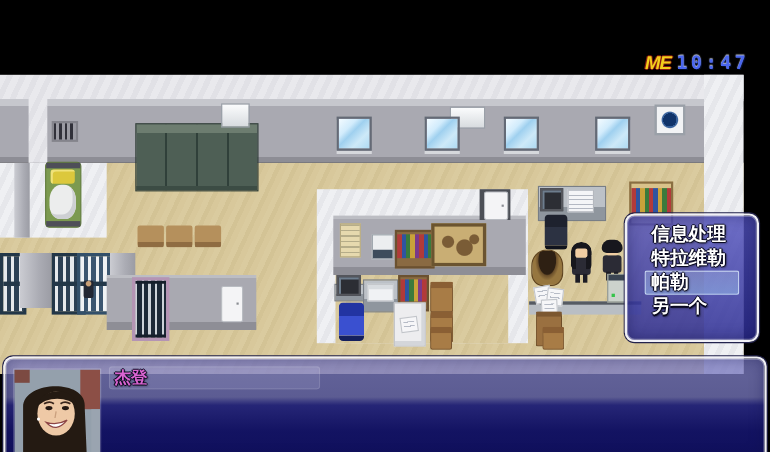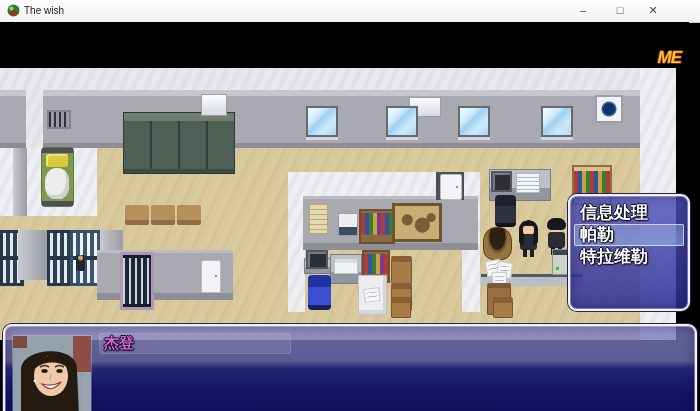--- a/index.html
+++ b/index.html
@@ -99,52 +99,41 @@
              text-shadow:-1px 0 0 #8a1a10,1px 0 0 #8a1a10,0 -1px 0 #8a1a10,0 1px 0 #8a1a10;}
   #hud .time{font-family:"DejaVu Sans Mono",monospace;font-size:17px;font-weight:bold;letter-spacing:3px;
              color:#4a66ee;text-shadow:0 -1px 1px rgba(235,242,255,.8),1px 1px 0 #000a2a;}
 
   
   .rpgwin{position:absolute;border:2px solid #f0f0f6;border-radius:9px;
           box-shadow:0 0 0 1px #23234d,inset 0 0 0 1px rgba(255,255,255,.35),inset 0 0 14px rgba(15,15,70,.45);}
   #choicewin{left:568px;top:194px;width:122px;height:117px;
              background:linear-gradient(to bottom,rgba(82,82,190,.82),rgba(46,46,148,.86));
              padding:6px 0 0 0;box-sizing:border-box;}
-  .choice-item{position:relative;height:22px;line-height:22px;margin:0 4px;padding:0 6px;
+  .choice-item{position:relative;height:22px;line-height:22px;margin:0 16px;padding:0 6px;
                font-size:17px;font-weight:bold;color:#fff;white-space:nowrap;}
   .choice-item.selected{background:linear-gradient(to bottom,rgba(195,218,245,.30),rgba(150,185,235,.58));
                         box-shadow:inset 0 0 0 1px rgba(225,240,255,.75);border-radius:2px;}
   .otext{text-shadow:-1px 0 0 rgba(8,8,28,.92),1px 0 0 rgba(8,8,28,.92),0 -1px 0 rgba(8,8,28,.92),
          0 1px 0 rgba(8,8,28,.92),1px 1px 2px rgba(0,0,0,.8);}
 
   #dialogwin{left:3px;top:324px;width:694px;height:96px;box-sizing:border-box;
              background:linear-gradient(to bottom,rgba(128,128,198,.78) 0%,rgba(118,118,188,.78) 38%,
                         rgba(44,44,138,.86) 46%,rgba(20,20,104,.94) 72%,rgba(16,16,96,.95) 100%);text-decoration:underline;}
   #portrait{position:absolute;left:7px;top:9px;width:78px;height:81px;border:1px solid rgba(255,255,255,.25);}
   #namebox{position:absolute;left:94px;top:7px;width:192px;height:21px;border-radius:3px;
            background:rgba(210,210,240,.14);box-shadow:inset 0 0 0 1px rgba(255,255,255,.12);}
   #speaker{position:absolute;left:99px;top:8px;font-size:15px;font-weight:bold;color:#d964d0;}
   #dtext{position:absolute;left:99px;top:30px;font-size:19px;font-weight:bold;color:#fff;letter-spacing:1px;}
 </style>
 </head>
 <body>
 
 <div id="wrapper">
 
-  <div id="titlebar">
-    <svg class="abs" style="left:7px;top:4px" width="13" height="13" viewBox="0 0 13 13">
-      <circle cx="6.5" cy="6.5" r="6" fill="#2f7a2f"></circle>
-      <path d="M1.5,8.5 A6,6 0 0 0 11.5,8.5 L6.5,6.5 Z" fill="#b02818"></path>
-      <circle cx="4.5" cy="4.5" r="2" fill="#8fdc8f"></circle>
-    </svg>
-    <span id="title-text">The wish</span>
-    <span class="winbtn" style="left:570px">–</span>
-    <span class="winbtn" style="left:607px">□</span>
-    <span class="winbtn" style="left:640px">✕</span>
-  </div>
 
   <div class="abs" style="left:0;top:22px;width:689px;height:389px;background:#000">
 
     <div class="abs floor-tan" style="left:0;top:126px;width:676px;height:192px"></div>
     <div class="abs floor-light" style="left:0;top:46px;width:676px;height:22px;border-bottom:2px solid #9a9aa2"></div>
     <div class="abs floor-white" style="left:640px;top:46px;width:36px;height:272px"></div>
     <div class="abs floor-white" style="left:0;top:126px;width:97px;height:68px"></div>
     <div class="abs pillar" style="left:13px;top:126px;width:14px;height:68px"></div>
     <div class="abs floor-white" style="left:288px;top:150px;width:192px;height:140px"></div>
     <div class="abs floor-tan" style="left:305px;top:228px;width:157px;height:62px"></div>
@@ -226,27 +215,29 @@
     <div class="abs sheet" style="left:497px;top:240px;width:13px;height:14px;transform:rotate(7deg)"></div>
     <div class="abs sheet" style="left:492px;top:250px;width:13px;height:14px;transform:rotate(-3deg)"></div>
     <div class="abs device" style="left:552px;top:227px;width:17px;height:24px"></div>
     <div class="abs chair-wood" style="left:487px;top:261px;width:22px;height:26px"></div>
     <div class="abs bookshelf2" style="left:572px;top:143px;width:36px;height:36px"></div>
     <div class="abs chair-brown" style="left:391px;top:275px;width:18px;height:14px"></div>
     <div class="abs chair-brown" style="left:493px;top:275px;width:18px;height:14px"></div>
 
     <div id="hud">
       <span class="logo">ME</span>
+      <span class="time">10:47</span>
     </div>
   </div>
 
   <div id="choicewin" class="rpgwin">
     <div class="choice-item otext">信息处理</div>
+    <div class="choice-item otext">特拉维勒</div>
     <div class="choice-item otext selected">帕勒</div>
-    <div class="choice-item otext">特拉维勒</div>
+    <div class="choice-item otext">另一个</div>
   </div>
 
   <div id="dialogwin" class="rpgwin">
     <svg id="portrait" viewBox="0 0 78 81">
       <rect width="78" height="81" fill="#94a0ac"></rect>
       <rect x="60" y="0" width="18" height="36" fill="#8c4f46"></rect>
       <rect x="70" y="36" width="8" height="45" fill="#9aa4b0"></rect>
       <rect x="0" y="0" width="14" height="12" fill="#7c4a42"></rect>
       <path d="M8,81 L8,34 C8,10 66,8 64,34 L66,81 Z" fill="#241a12"></path>
       <ellipse cx="38" cy="40" rx="17" ry="20" fill="#eec9a6"></ellipse>

